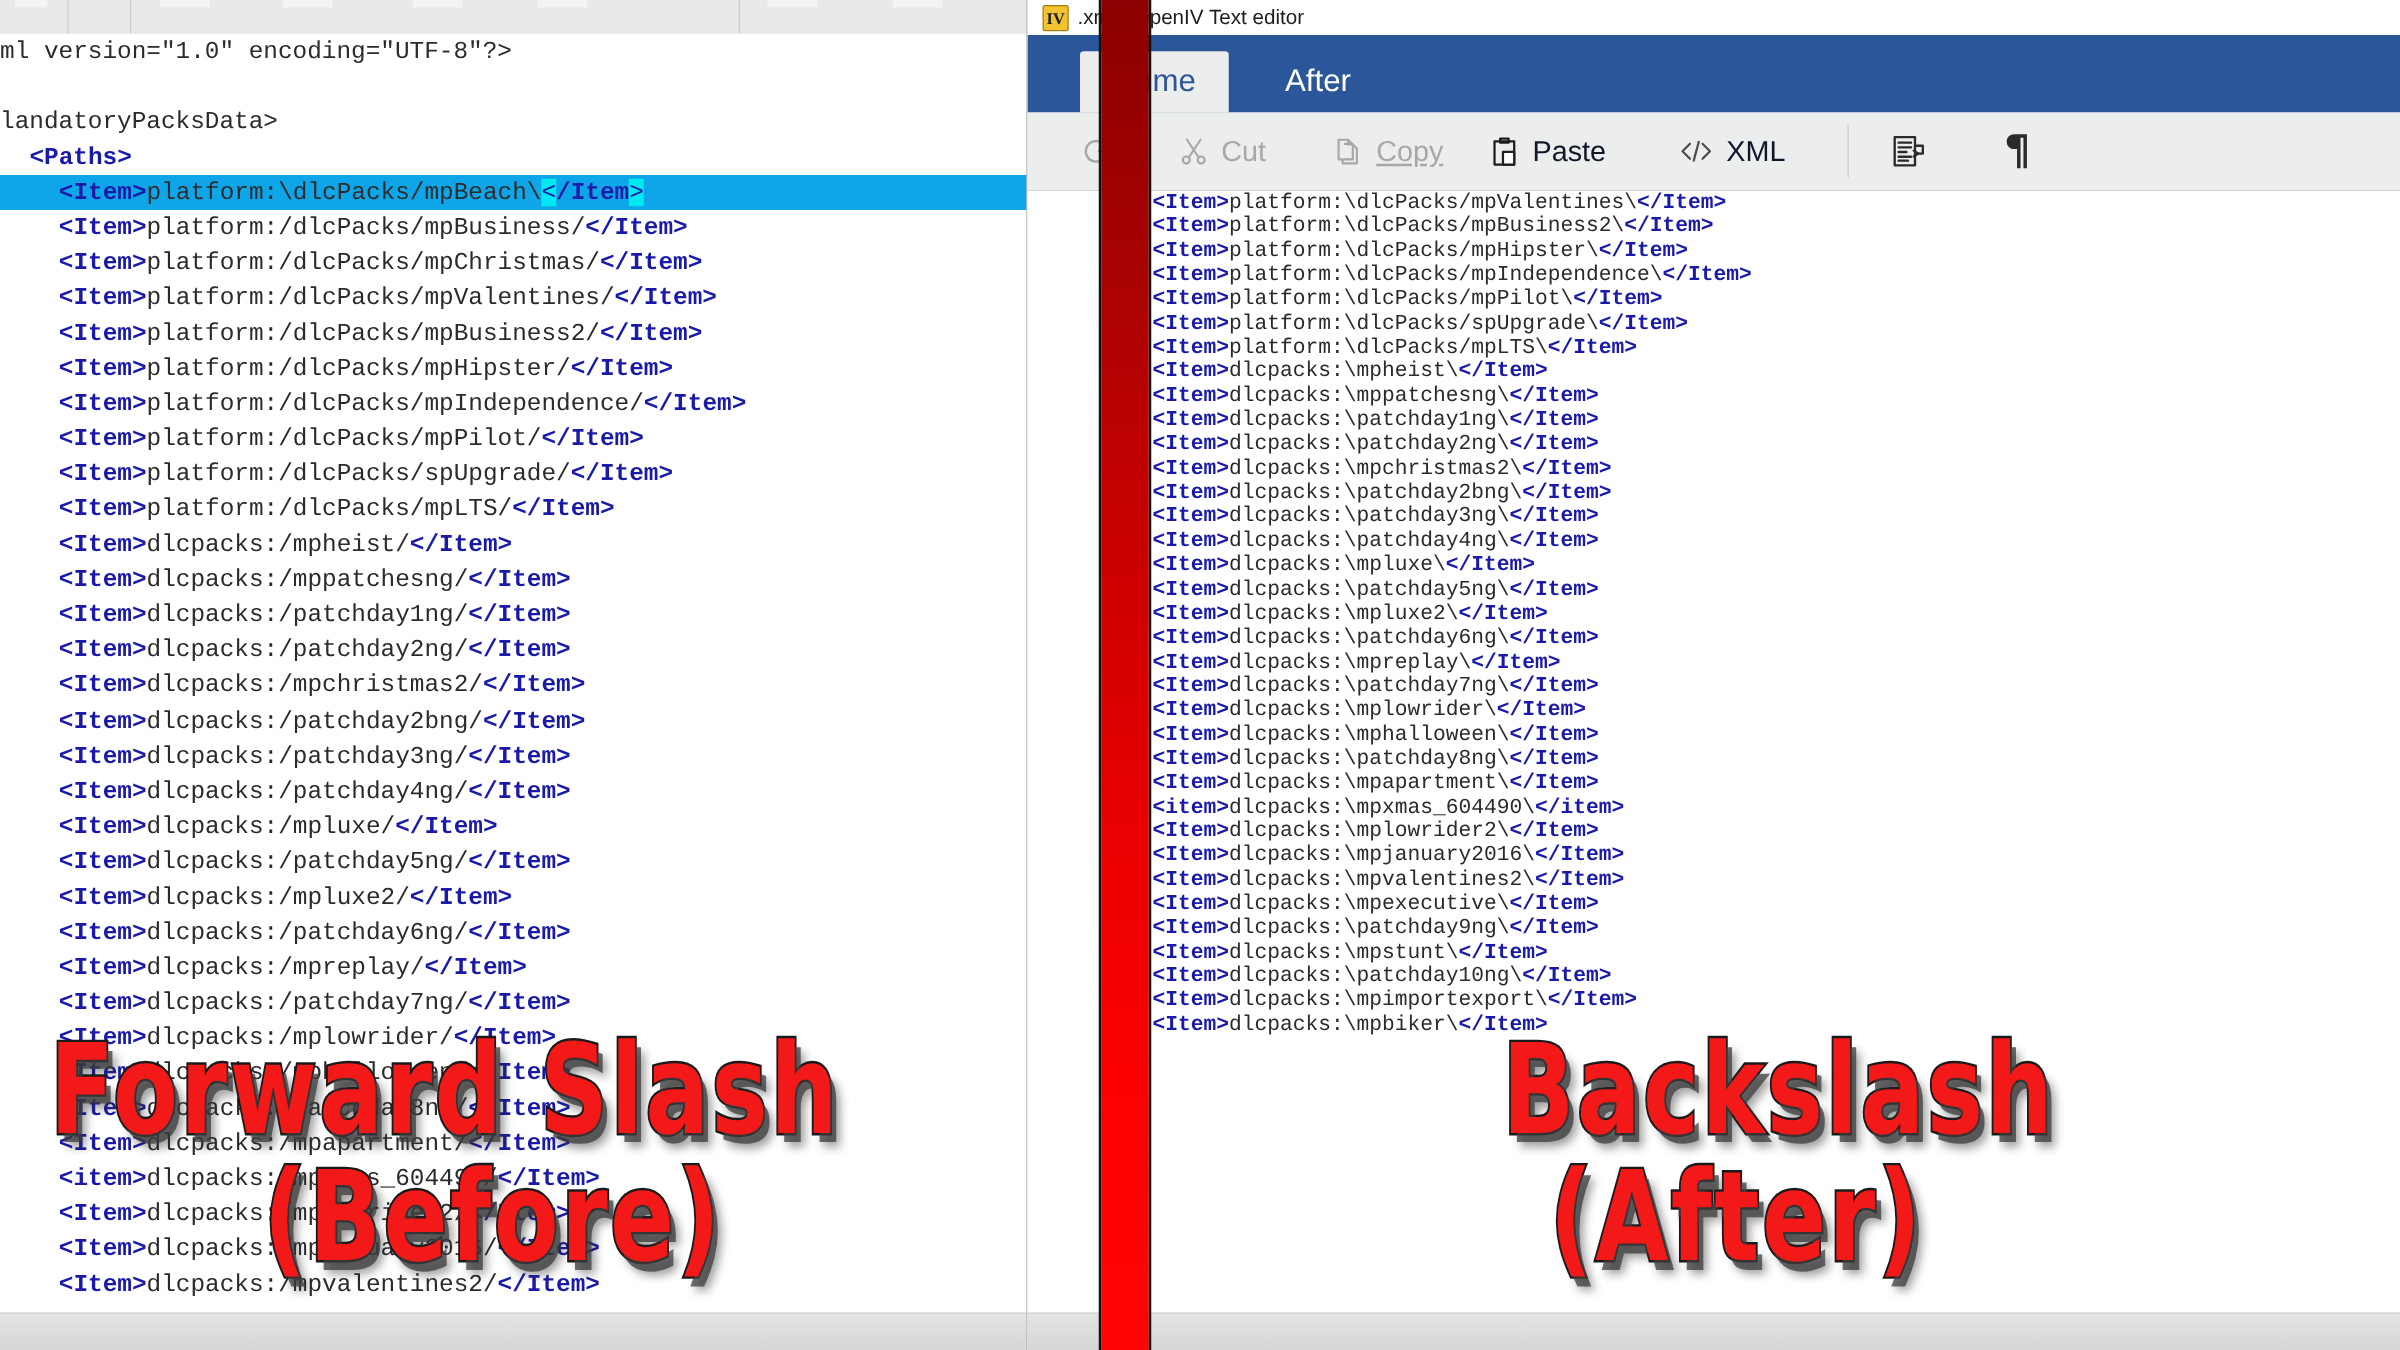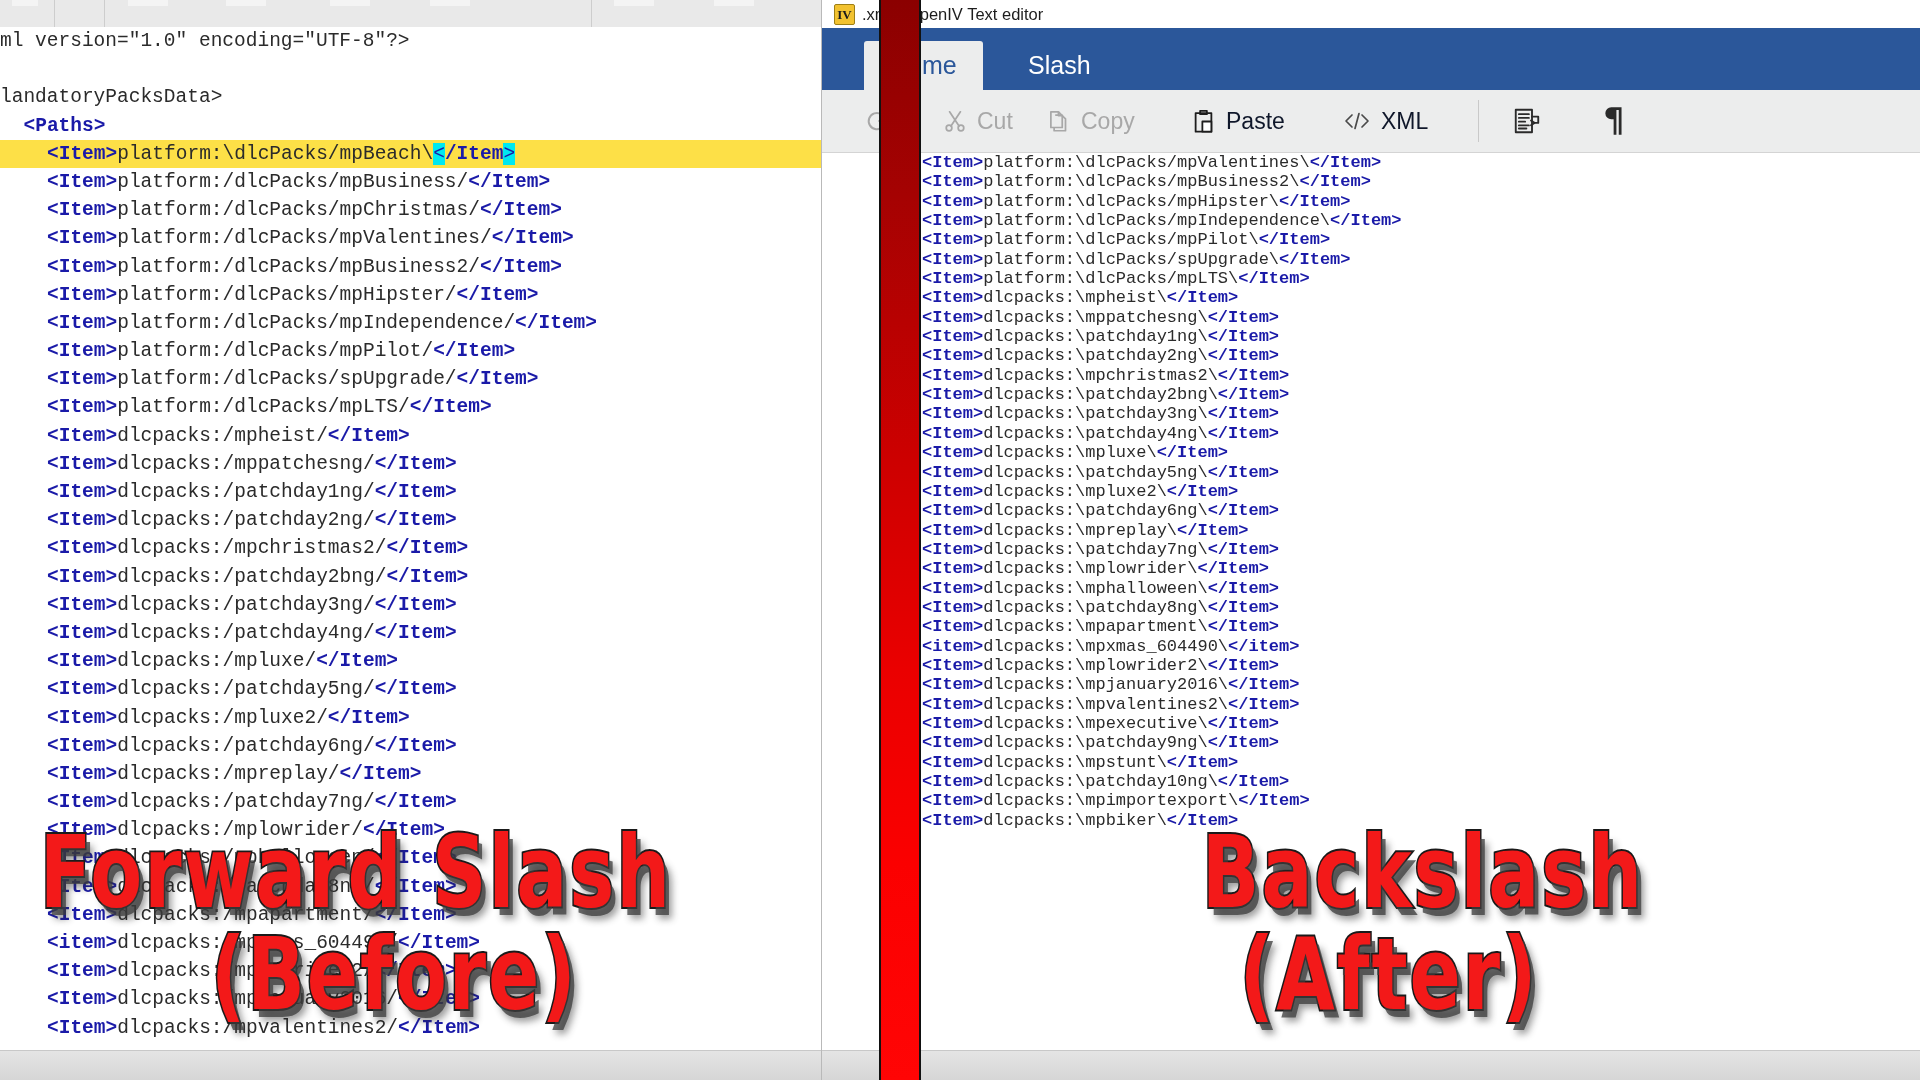--- a/index.html
+++ b/index.html
@@ -63,21 +63,21 @@
     font-size: 19.5px;
     line-height: 28.2px;
     white-space: pre;
   }
   .left-code .ln {
     height: 28.2px;
     padding-left: 0px;
     position: relative;
   }
   .left-code .ln.hl {
-    background: #fde047;
+    background: #0ea5e9;
   }
   .left-bottom-bar {
     position: absolute;
     left: 0;
     bottom: 0;
     width: 822px;
     height: 29px;
     background: linear-gradient(180deg,#e4e4e4 0%, #d6d6d6 100%);
     border-top: 1px solid #c8c8c8;
   }
@@ -283,21 +283,21 @@
 
   <div class="right-window">
 
     <div class="rw-titlebar">
       <div class="rw-appicon">IV</div>
       <div class="rw-title">.xml - OpenIV Text editor</div>
     </div>
 
     <div class="rw-ribbon">
       <div class="rw-tab active" style="left:42px;">Home</div>
-      <div class="rw-tab" style="left:180px;">Slash</div>
+      <div class="rw-tab" style="left:180px;">After</div>
     </div>
 
     <div class="rw-toolbar">
 
       <div class="tbtn dim" style="left:42px;">
         <span class="ticon">
           <svg width="28" height="28" viewBox="0 0 24 24" fill="none" stroke="#a8a8a8" stroke-width="1.7" stroke-linecap="round">
             <path d="M18 7 v5 h-5"></path>
             <path d="M18 11.5 A7 7 0 1 0 16 17"></path>
           </svg>
@@ -312,21 +312,21 @@
           <svg width="26" height="26" viewBox="0 0 24 24" fill="none" stroke="#a8a8a8" stroke-width="1.6" stroke-linecap="round">
             <circle cx="6.5" cy="18.5" r="2.6"></circle>
             <circle cx="17.5" cy="18.5" r="2.6"></circle>
             <path d="M8.3 16.6 L17 3.5"></path>
             <path d="M15.7 16.6 L7 3.5"></path>
           </svg>
         </span>
         <span>Cut</span>
       </div>
 
-      <div class="tbtn dim" style="left:224px;">
+      <div class="tbtn dim" style="left:244px;text-decoration:underline;">
         <span class="ticon">
           <svg width="26" height="26" viewBox="0 0 24 24" fill="none" stroke="#a8a8a8" stroke-width="1.6" stroke-linejoin="round">
             <path d="M4.5 3.5 h7 l3.5 3.5 v11 h-10.5 z"></path>
             <path d="M11.5 3.5 v3.5 h3.5"></path>
             <path d="M8.5 6.5 h6 l3.5 3.5 v11 h-10.5 v-3"></path>
           </svg>
         </span>
         <span>Copy</span>
       </div>
 

